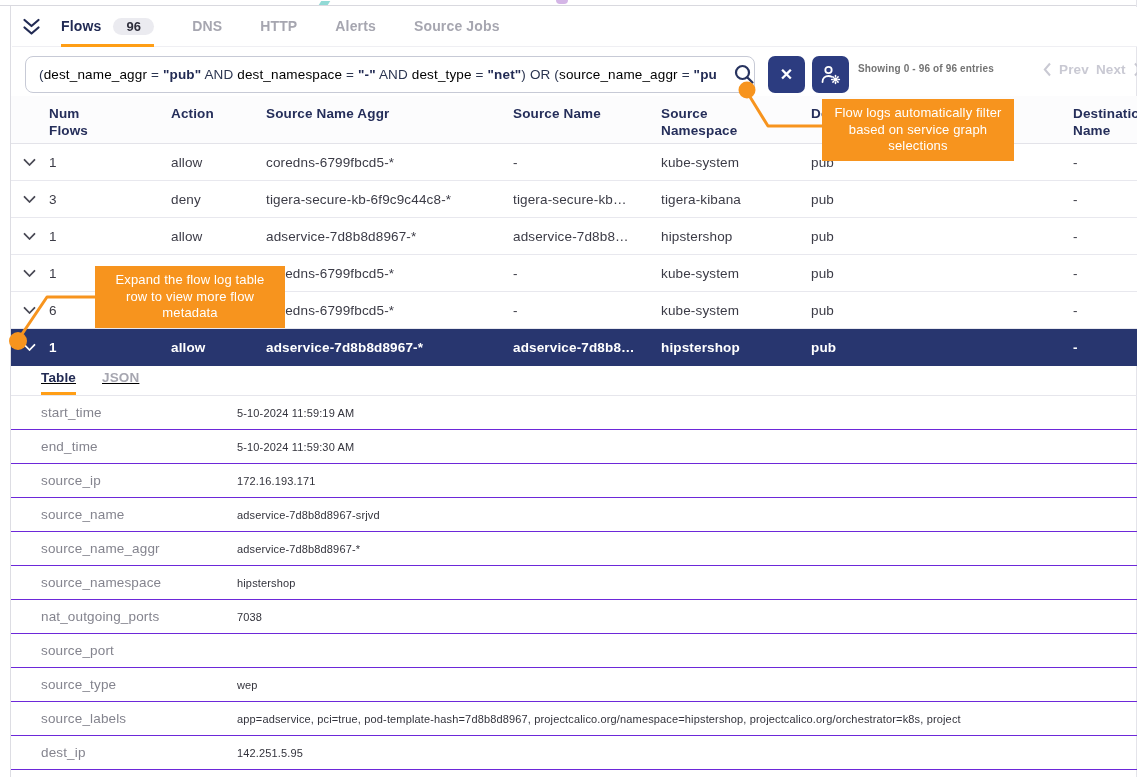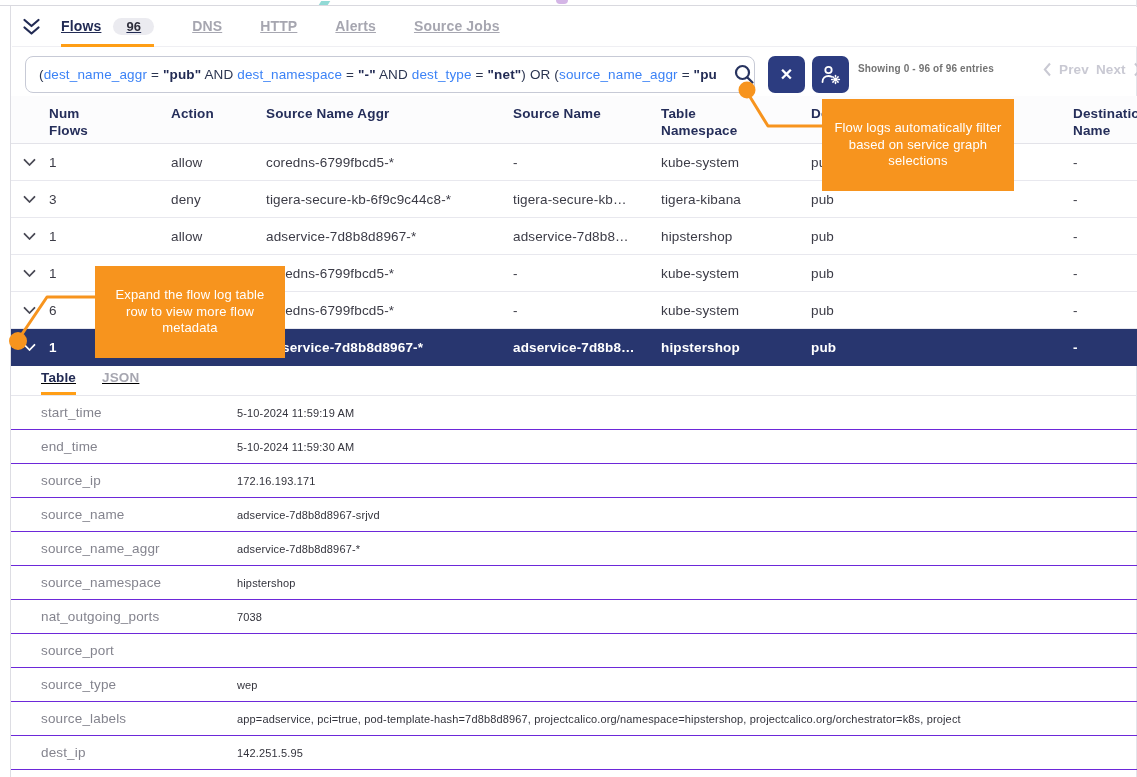--- a/index.html
+++ b/index.html
@@ -14,32 +14,32 @@
   .artifact.teal { left:320px; top:1px; width:9px; height:4px; background:#7FD4CF; transform:skewX(-32deg); opacity:.85;}
   .artifact.purple { left:556px; top:0; width:12px; height:4px; background:#C9A3E0; border-radius:0 0 6px 6px; opacity:.8;}
   #right-edge { position:absolute; right:0; top:0; width:1px; height:777px; background:#E4E4EA; }
   #left-rail { position:absolute; left:0; top:6px; width:11px; height:771px; background:#fff; border-right:1px solid #DDDDE3; }
 
   
   #tabbar { position:absolute; left:12px; top:7px; width:1125px; height:40px;
     display:flex; align-items:center; border-bottom:1px solid #EFEFF3; background:#fff; }
   #collapse-icon { margin:0 20px 0 10px; display:flex; align-items:center; color:#222B54; cursor:pointer;}
   .tab { font-size:14px; font-weight:bold; color:#A6A6B0; padding:11px 0 9px 0;
-    border-bottom:3px solid transparent; margin-right:38px; display:flex; align-items:center; cursor:pointer;text-decoration:underline;}
+    border-bottom:3px solid transparent; margin-right:38px; display:flex; align-items:center; cursor:pointer;}
   .tab.active { color:#222B54; border-bottom-color:#FF9E16; }
   .tab .badge { background:#EBEBF0; color:#2F2F3C; border-radius:13px; font-size:13px;
     padding:1px 13px; margin-left:12px; font-weight:600; }
 
   
   #query-box { position:absolute; left:25px; top:56px; width:730px; height:37px;
     border:1px solid #C7CAD6; border-radius:8px; background:#fff;
     display:flex; align-items:center; padding:0 38px 0 13px; overflow:hidden; cursor:text;}
   #query-text { white-space:nowrap; overflow:hidden; font-size:13.5px; color:#2B3550; }
   .q-plain { color:#2B3550; }
-  .q-field { color:#3b82f6;text-align:right; }
+  .q-field { color:#000000;text-align:right; }
   .q-value { color:#222B54; font-weight:bold; }
   #search-icon { position:absolute; left:733px; top:63px; }
   .navy-btn { position:absolute; top:56px; width:37px; height:37px; background:#2C3C80;
     border:none; border-radius:7px; color:#fff; display:flex; align-items:center;
     justify-content:center; cursor:pointer; }
   #clear-btn { left:768px; font-size:16px; font-weight:bold; }
   #usercfg-btn { left:812px; }
   #showing { position:absolute; left:858px; top:63px; font-size:10px; font-weight:600; color:#737373; }
   #pager { position:absolute; left:1043px; top:62px; display:flex; align-items:center; gap:7px;
     color:#C9C9D3; font-size:13.5px; font-weight:bold; }
@@ -73,21 +73,21 @@
   .dtab.idle { color:#A6A6B0;text-align:center; }
   .drow { display:grid; grid-template-columns:196px minmax(0,1fr); height:34px;
     align-items:center; padding-left:30px; border-bottom:1px solid #6d28d9; }
   .dkey { font-size:13.5px; color:#84848E; }
   .dval { font-size:11px; color:#33333C; white-space:nowrap; overflow:hidden; }
 
   
   #connectors { position:absolute; left:0; top:0; width:1137px; height:777px;
     pointer-events:none; z-index:26; }
   .callout { position:absolute; background:#F7941E; color:#fff; font-size:13px;
-    line-height:16.5px; text-align:center; padding:21px 8px; z-index:25; font-weight:500; }
+    line-height:16.5px; text-align:center; padding:6px 8px; z-index:25; font-weight:500; }
   #callout-filter { left:822px; top:99px; width:192px; }
   #callout-expand { left:95px; top:266px; width:190px; }
 </style>
 </head>
 <body>
 
 <div id="topstrip">
   <span class="artifact teal"></span>
   <span class="artifact purple"></span>
 </div>
@@ -160,21 +160,21 @@
   </svg>
 </div>
 
 <div id="flowtable">
   <div id="fhead" class="fgrid">
     <div class="hcell"></div>
   <div class="hcell c-num">Num Flows</div>
       <div class="hcell c-action">Action</div>
       <div class="hcell c-src_aggr">Source Name Aggr</div>
       <div class="hcell c-src_name">Source Name</div>
-      <div class="hcell c-src_ns">Table Namespace</div>
+      <div class="hcell c-src_ns">Source Namespace</div>
       <div class="hcell c-dst_aggr">Dest Name Aggr</div>
       <div class="hcell c-dst_name">Destination Name</div>
     </div>
   <div id="fbody">
       <div class="frow fgrid">
         <div class="fcell chev"><svg width="13" height="9" viewBox="0 0 13 9">
             <polyline points="1.5,1.8 6.5,7 11.5,1.8" fill="none" stroke="currentColor" stroke-width="1.8" stroke-linecap="round" stroke-linejoin="round"></polyline>
           </svg></div>
         <div class="fcell c-num">1</div>
         <div class="fcell c-action">allow</div>

